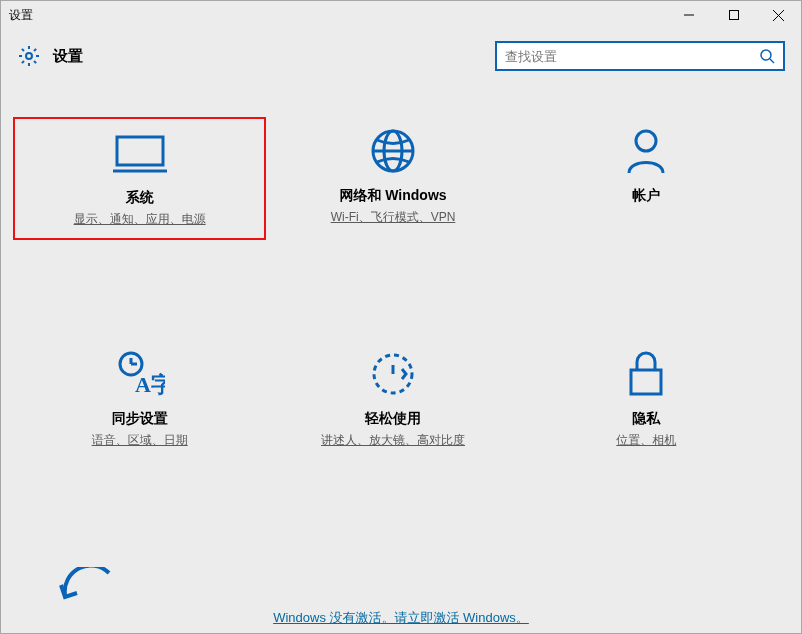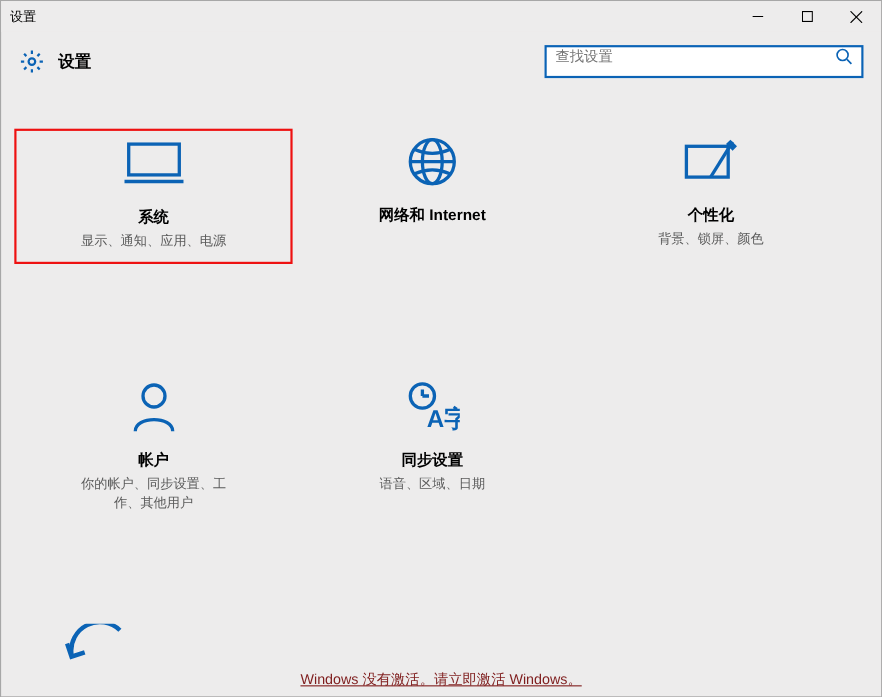--- a/index.html
+++ b/index.html
@@ -37,21 +37,21 @@
     justify-content: space-between;
     padding: 12px 16px 14px 16px;
   }
   .header-left { display: flex; align-items: center; gap: 12px; }
   .header-title { font-size: 15px; font-weight: 600; }
   .gear-icon { color: #0b63b5; }
   .search-box {
     width: 290px; height: 30px;
     border: 2px solid #0b63b5;
     background: #fff;
-    display: flex; align-items: flex-start;
+    display: flex; align-items: center;
     padding: 0 8px;
     justify-content: space-between;
   }
   .search-box input {
     border: none; outline: none; flex: 1;
     font-size: 13px; background: transparent;
     color: #666;
   }
   .search-box input::placeholder { color: #777; }
   .search-icon { color: #0b63b5; }
@@ -64,34 +64,35 @@
   .tile {
     display: flex;
     flex-direction: column;
     align-items: center;
     text-align: center;
     padding: 6px 4px 10px 4px;
   }
   .tile.highlight { border: 2px solid #e11; }
   .tile .iconwrap {
     height: 56px;
-    display: flex; justify-content: center;
+    display: flex; align-items: center; justify-content: center;
     margin-bottom: 8px;
+    font-family: Liberation Serif, serif;
   }
   .tile .t-title { font-size: 14px; font-weight: 600; margin-bottom: 4px; }
-  .tile .t-desc { font-size: 12px; color: #5a5a5a; line-height: 1.4; max-width: 150px; }
+  .tile .t-desc { font-size: 12px; color: #5a5a5a; line-height: 1.4; max-width: 150px; text-decoration: underline; }
   svg { display: block; }
   .blue-stroke { stroke: #0b63b5; fill: none; }
   .blue-fill { fill: #0b63b5; }
   .activation-link {
     position: absolute;
     bottom: 6px;
     left: 0; right: 0;
     text-align: center;
-    color: #7f1d1d;
+    color: #0369a1;
     font-size: 13px;
     text-decoration: underline;
   }
   .undo-icon {
     position: absolute;
     bottom: 26px;
     left: 56px;
   }
 </style>
 </head>
@@ -164,66 +165,80 @@
     <div class="iconwrap">
       <svg width="48" height="48" viewBox="0 0 48 48">
           <g class="blue-stroke" stroke-width="3">
         <circle cx="24" cy="24" r="20"></circle>
             <ellipse cx="24" cy="24" rx="9" ry="20"></ellipse>
             <line x1="4" y1="24" x2="44" y2="24"></line>
             <path d="M8 13 Q24 20 40 13 M8 35 Q24 28 40 35"></path>
       </g>
         </svg>
     </div>
-    <div class="t-title">网络和 Internet</div>
-  </div>
-
-  <div class="tile">
-    <div class="iconwrap">
-      <svg width="52" height="44" viewBox="0 0 52 44">
-          <g class="blue-stroke" stroke-width="3">
-        <rect x="4" y="10" width="38" height="28"></rect>
-            <line x1="26" y1="38" x2="46" y2="6"></line>
-            <path d="M44 4 L50 10 L46 14 L40 8 Z" class="blue-fill" stroke="none"></path>
-      </g>
-        </svg>
-    </div>
-    <div class="t-title">个性化</div>
-    <div class="t-desc">背景、锁屏、颜色</div>
-  </div>
+    <div class="t-title">网络和 Windows</div>
+    <div class="t-desc">Wi-Fi、飞行模式、VPN</div>
+  </div>
+
 
   <div class="tile">
     <div class="iconwrap">
       <svg width="42" height="48" viewBox="0 0 42 48">
           <g class="blue-stroke" stroke-width="3">
         <circle cx="21" cy="14" r="10"></circle>
             <path d="M4 46 C4 32 38 32 38 46"></path>
       </g>
         </svg>
     </div>
     <div class="t-title">帐户</div>
-    <div class="t-desc">你的帐户、同步设置、工作、其他用户</div>
   </div>
 
   <div class="tile">
     <div class="iconwrap">
       <svg width="50" height="48" viewBox="0 0 50 48">
           <g class="blue-stroke" stroke-width="3">
         <circle cx="16" cy="14" r="11"></circle>
             <line x1="16" y1="8" x2="16" y2="14"></line>
             <line x1="16" y1="14" x2="22" y2="14"></line>
         <text x="20" y="42" font-size="22" font-weight="bold" fill="#0b63b5" stroke="none">A字</text>
       </g>
         </svg>
     </div>
     <div class="t-title">同步设置</div>
     <div class="t-desc">语音、区域、日期</div>
   </div>
 
-
+  <div class="tile">
+    <div class="iconwrap">
+      <svg width="46" height="46" viewBox="0 0 46 46">
+          <g class="blue-stroke" stroke-width="3" stroke-dasharray="5 4">
+        <circle cx="23" cy="23" r="19"></circle>
+          </g>
+        <g class="blue-stroke" stroke-width="3">
+            <line x1="23" y1="14" x2="23" y2="23"></line>
+            <polyline points="32,18 36,23 32,28" fill="none"></polyline>
+          </g>
+      </svg>
+    </div>
+    <div class="t-title">轻松使用</div>
+    <div class="t-desc">讲述人、放大镜、高对比度</div>
+  </div>
+
+  <div class="tile">
+    <div class="iconwrap">
+      <svg width="40" height="48" viewBox="0 0 40 48">
+          <g class="blue-stroke" stroke-width="3">
+        <rect x="5" y="20" width="30" height="24"></rect>
+            <path d="M11 20 V12 a9 9 0 0 1 18 0 V20"></path>
+      </g>
+        </svg>
+    </div>
+    <div class="t-title">隐私</div>
+    <div class="t-desc">位置、相机</div>
+  </div>
 </div>
 
 <div class="undo-icon">
   <svg width="60" height="40" viewBox="0 0 60 40">
       <path d="M52 6 A26 26 0 0 0 8 28" class="blue-stroke" stroke-width="4" fill="none"></path>
       <polyline points="4,18 8,30 20,26" class="blue-stroke" stroke-width="4" fill="none"></polyline>
     </svg>
 </div>
 
 <div class="activation-link">Windows 没有激活。请立即激活 Windows。</div>

